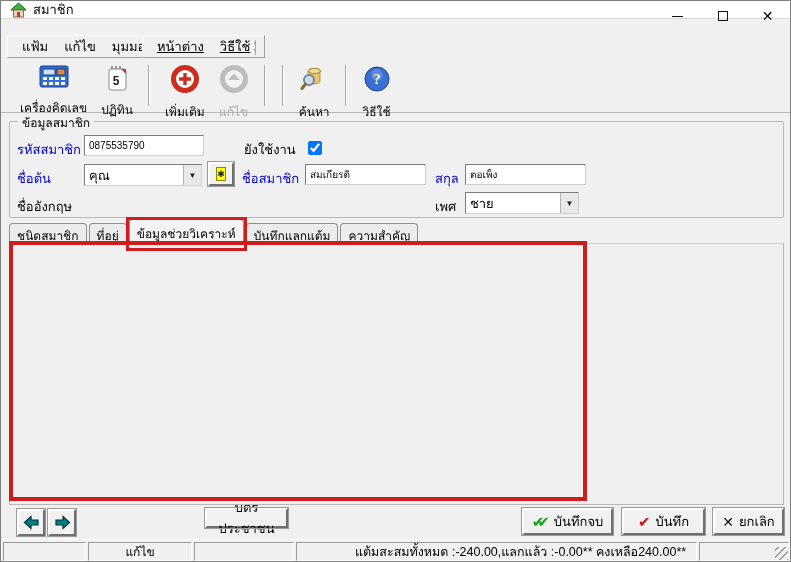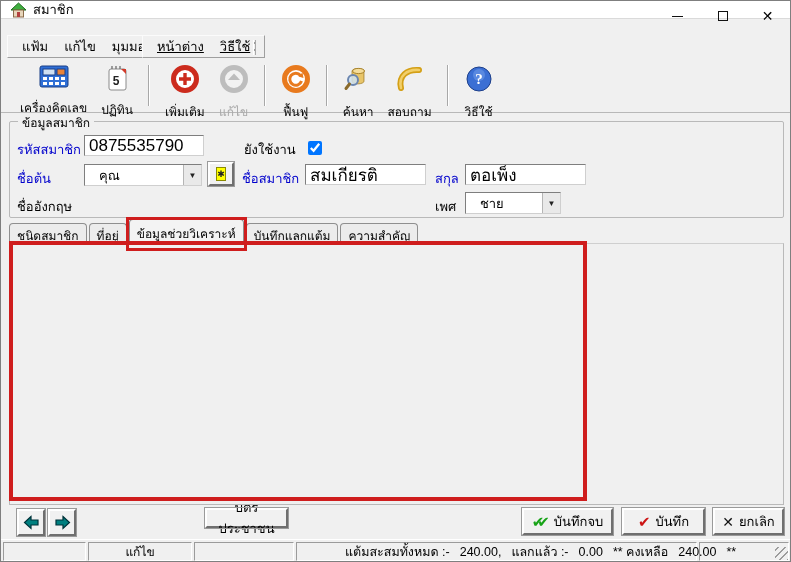--- a/index.html
+++ b/index.html
@@ -34,23 +34,23 @@
   .tbtn .tlabel{font-size:12px;margin-top:8px;white-space:nowrap;}
   .tbtn.disabled .tlabel{color:#a9a9a9;}
   .tsep{width:2px;margin:3px 8px;border-left:1px solid #a8a8a8;border-right:1px solid #fff;}
   
   .groupbox{position:absolute;border:1px solid #b9b9b9;border-radius:2px;background:transparent;}
   .groupbox>.gb-title{position:absolute;top:-9px;left:8px;background:#f0f0f0;padding:0 4px;font-size:12px;}
   
   .flabel{position:absolute;font-size:13px;white-space:nowrap;}
   .flabel.blue{color:#0000cc;}
   .tinput{position:absolute;height:21px;background:#fff;border:1px solid;border-color:#7e7e7e #cfcfcf #cfcfcf #7e7e7e;
-    font-family:inherit;font-size:17px;padding:1px 4px;color:#000;}
+    font-family:inherit;font-size:10px;padding:1px 4px;color:#000;}
   .combo{position:absolute;height:22px;background:#fff;border:1px solid;border-color:#7e7e7e #cfcfcf #cfcfcf #7e7e7e;
-    display:flex;align-items:center;cursor:pointer;padding-left:10px;}
+    display:flex;align-items:center;cursor:pointer;}
   .combo .cval{flex:1;padding-left:4px;font-size:13px;}
   .combo .cbtn{width:18px;height:100%;background:#e9e9e9;border-left:1px solid #b5b5b5;
     display:flex;align-items:center;justify-content:center;font-size:8px;color:#222;}
   .chk{position:absolute;width:14px;height:14px;}
   
   .tabstrip{position:absolute;left:8px;top:221px;display:flex;align-items:flex-end;height:22px;z-index:3;}
   .tab{border:1px solid #8f8f8f;border-bottom:none;border-radius:4px 4px 0 0;background:#ececec;
     padding:2px 7px 3px;font-size:12px;margin-right:2px;white-space:nowrap;cursor:pointer;height:21px;}
   .tab.selected{position:relative;background:#f3f3f3;height:25px;padding-top:4px;z-index:4;}
   .tabpanel{position:absolute;left:8px;top:242px;width:775px;height:262px;background:#f0f0f0;
@@ -63,21 +63,21 @@
     outline:1px solid #9a9a9a;display:flex;align-items:center;justify-content:center;gap:5px;
     font-family:inherit;font-size:13px;cursor:pointer;}
   .navbtn{width:28px;height:27px;padding:0;}
   .check-green{color:#17a317;font-weight:bold;font-size:15px;letter-spacing:-7px;margin-right:6px;}
   .check-red{color:#cc1414;font-weight:bold;font-size:15px;}
   .x-black{color:#111;font-weight:bold;font-size:14px;}
   
   .statusbar{position:absolute;left:0;top:538px;width:100%;height:23px;background:#f0f0f0;border-top:1px solid #fff;}
   .scell{position:absolute;top:2px;height:19px;border:1px solid;border-color:#9b9b9b #ffffff #ffffff #9b9b9b;
     display:flex;align-items:center;font-size:12px;}
-  .points{display:flex;align-items:center;justify-content:center;width:100%;gap:10px;white-space:nowrap;font-size:12.5px;margin-left:48px;}
+  .points{display:flex;align-items:center;justify-content:center;width:100%;white-space:nowrap;font-size:12.5px;margin-left:48px;}
   .grip{position:absolute;right:2px;bottom:2px;width:13px;height:13px;
     background:repeating-linear-gradient(135deg,transparent 0 2px,#9c9c9c 2px 3px,transparent 3px 5px);}
 </style>
 </head>
 <body>
 
 <div class="win">
 
   <div class="titlebar">
     <span class="title-icon">
@@ -166,53 +166,34 @@
         <svg width="30" height="30" viewBox="0 0 30 30">
           <circle cx="15" cy="15" r="11.5" fill="#f2f2f2" stroke="#bdbdbd" stroke-width="5"></circle>
           <polygon points="15,9.5 21,16 9,16" fill="#bdbdbd"></polygon>
         </svg>
       </span>
       <span class="tlabel">แก้ไข</span>
     </div>
 
     <div class="tsep"></div>
 
-    <div class="tbtn">
-      <span class="ticon">
-        <svg width="30" height="30" viewBox="0 0 30 30">
-          <circle cx="15" cy="15" r="11.5" fill="#ffffff" stroke="#e87a1e" stroke-width="5"></circle>
-          <path d="M19.5 11.5 A6 6 0 1 0 20.5 17" fill="none" stroke="#e87a1e" stroke-width="3"></path>
-          <polygon points="21.5,8.5 22.5,14 17.5,12.5" fill="#e87a1e"></polygon>
-        </svg>
-      </span>
-      <span class="tlabel">ฟื้นฟู</span>
-    </div>
 
     <div class="tsep"></div>
 
     <div class="tbtn">
       <span class="ticon">
         <svg width="30" height="30" viewBox="0 0 30 30">
           <path d="M13 6 a7 3 0 0 1 14 0 v12 a7 3 0 0 1 -14 0 Z" fill="#e8c56a" stroke="#a8832c" transform="translate(-2,2) scale(0.85)"></path>
           <ellipse cx="15.5" cy="7" rx="6" ry="2.6" fill="#f4dc9a" stroke="#a8832c"></ellipse>
           <circle cx="10" cy="16" r="5" fill="#cfe2f0" fill-opacity="0.85" stroke="#6b86b0" stroke-width="2"></circle>
           <path d="M6.5 20 L3 24.5" stroke="#8a6b2c" stroke-width="3" stroke-linecap="round"></path>
         </svg>
       </span>
       <span class="tlabel">ค้นหา</span>
     </div>
-    <div class="tbtn">
-      <span class="ticon">
-        <svg width="30" height="30" viewBox="0 0 30 30">
-          <path d="M6 24 C3 12 12 5 24 6" fill="none" stroke="#d4a017" stroke-width="6" stroke-linecap="round"></path>
-          <path d="M6 24 C3 12 12 5 24 6" fill="none" stroke="#f2cf6a" stroke-width="2.6" stroke-linecap="round"></path>
-        </svg>
-      </span>
-      <span class="tlabel">สอบถาม</span>
-    </div>
 
     <div class="tsep"></div>
 
     <div class="tbtn">
       <span class="ticon">
         <svg width="30" height="30" viewBox="0 0 30 30">
           <circle cx="15" cy="15" r="12" fill="#3b6fd4" stroke="#1d3f8a"></circle>
           <circle cx="15" cy="11" r="6" fill="#6f9be8" fill-opacity="0.6"></circle>
           <text x="15" y="20" font-size="15" font-weight="bold" font-family="Liberation Serif, serif" fill="#ffffff" text-anchor="middle">?</text>
         </svg>
@@ -238,21 +219,21 @@
   <button class="btn" style="left:207px;top:161px;width:26px;height:24px;">
     <span style="background:#ffff00;border:1px solid #8a8a00;width:16px;height:14px;display:flex;align-items:center;justify-content:center;font-size:9px;color:#222;">✱</span>
   </button>
   <span class="flabel blue" style="left:241px;top:167px;">ชื่อสมาชิก</span>
   <input class="tinput" style="left: 304px; top: 163px; width: 121px;" readonly="" value="สมเกียรติ">
   <span class="flabel blue" style="left:434px;top:167px;">สกุล</span>
   <input class="tinput" style="left: 464px; top: 163px; width: 121px;" readonly="" value="ตอเพ็ง">
 
   <span class="flabel" style="left:16px;top:195px;">ชื่ออังกฤษ</span>
   <span class="flabel" style="left:434px;top:195px;">เพศ</span>
-  <div class="combo" style="left:464px;top:191px;width:96px;justify-content:flex-end;">
+  <div class="combo" style="left:464px;top:191px;width:114px;justify-content:flex-end;">
     <span class="cval">ชาย</span>
     <span class="cbtn">▼</span>
   </div>
 
   <div class="tabstrip">
     <div class="tab">ชนิดสมาชิก</div>
     <div class="tab">ที่อยู่</div>
     <div class="tab selected"><span>ข้อมูลช่วยวิเคราะห์</span>
       <span class="annot annot-tab"></span>
     </div>

